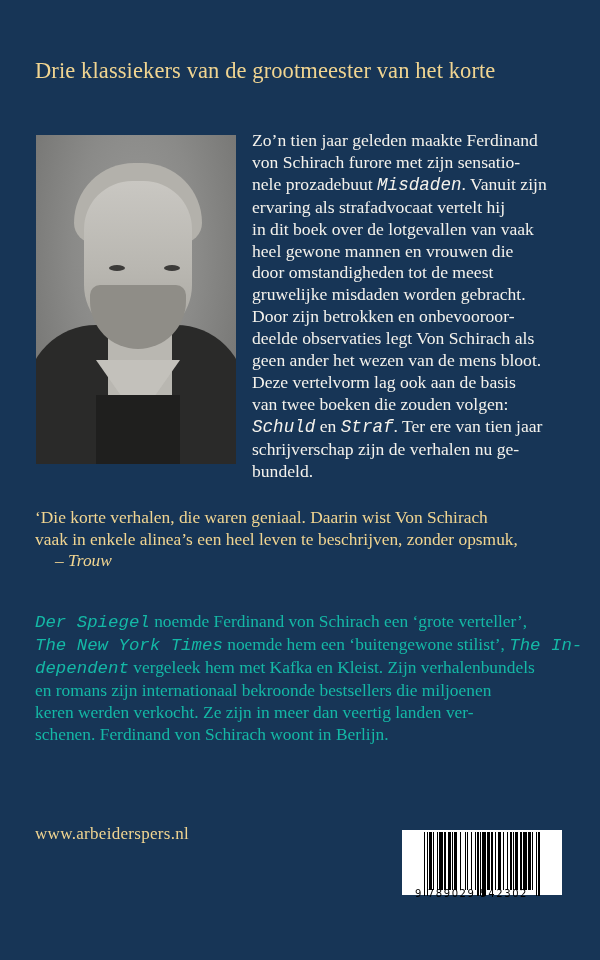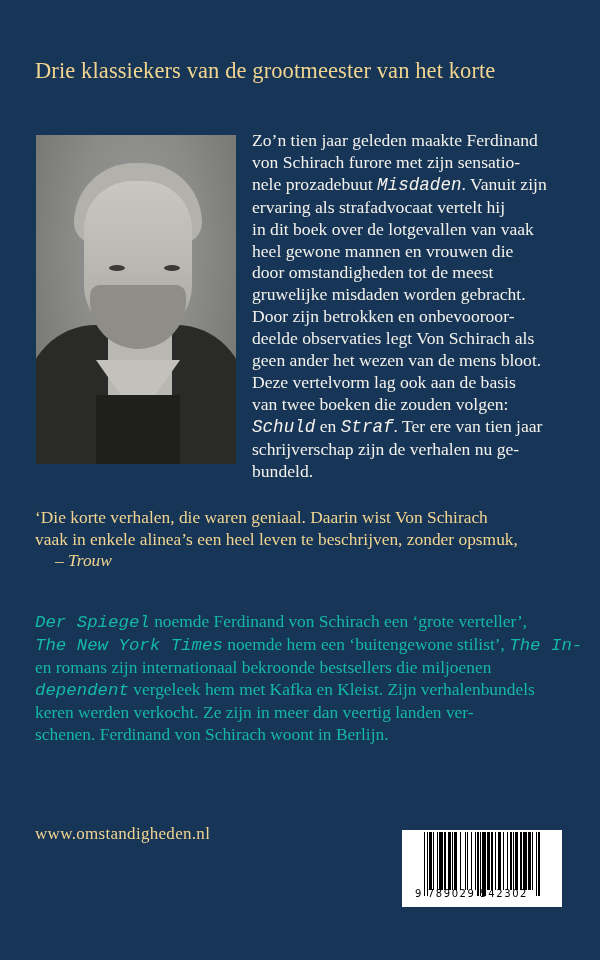--- a/index.html
+++ b/index.html
@@ -148,21 +148,21 @@
       font-family: "Liberation Serif", serif;
       font-size: 17px;
       color: #f1d591;
       letter-spacing: 0.3px;
     }
     .barcode-box {
       position: absolute;
       left: 402px;
       top: 830px;
       width: 160px;
-      height: 77px;
+      height: 65px;
       background: #ffffff;
       text-align: right;
     }
     .bars {
       position: absolute;
       left: 22px;
       top: 2px;
       width: 116px;
       height: 62px;
       display: flex;
@@ -229,27 +229,27 @@
 
   <blockquote class="quote">
     <span class="line">‘Die korte verhalen, die waren geniaal. Daarin wist Von Schirach</span>
     <span class="line">vaak in enkele alinea’s een heel leven te beschrijven, zonder opsmuk,</span>
     <span class="attribution">– Trouw</span>
   </blockquote>
 
   <div class="bio">
     <span class="line"><i>Der Spiegel</i><span> noemde Ferdinand von Schirach een ‘grote verteller’,</span></span>
     <span class="line"><i>The New York Times</i><span> noemde hem een ‘buitengewone stilist’, </span><i>The In-</i></span>
+    <span class="line"><i>dependent</i><span> vergeleek hem met Kafka en Kleist. Zijn verhalenbundels</span></span>
     <span class="line">en romans zijn internationaal bekroonde bestsellers die miljoenen</span>
-    <span class="line"><i>dependent</i><span> vergeleek hem met Kafka en Kleist. Zijn verhalenbundels</span></span>
     <span class="line">keren werden verkocht. Ze zijn in meer dan veertig landen ver-</span>
     <span class="line">schenen. Ferdinand von Schirach woont in Berlijn.</span>
   </div>
 
-  <div class="website">www.omstandigheden.nl</div>
+  <div class="website">www.arbeiderspers.nl</div>
 
   <div class="barcode-box">
     <div class="bars" id="bars">
         <span class=" guard" style="width: 1.27473px;"></span>
         <span class="g guard" style="width: 1.27473px;"></span>
         <span class=" guard" style="width: 1.27473px;"></span>
         <span class="g" style="width: 1.27473px;"></span>
         <span style="width: 2.54945px;"></span>
         <span class="g" style="width: 1.27473px;"></span>
         <span style="width: 1.27473px;"></span>

